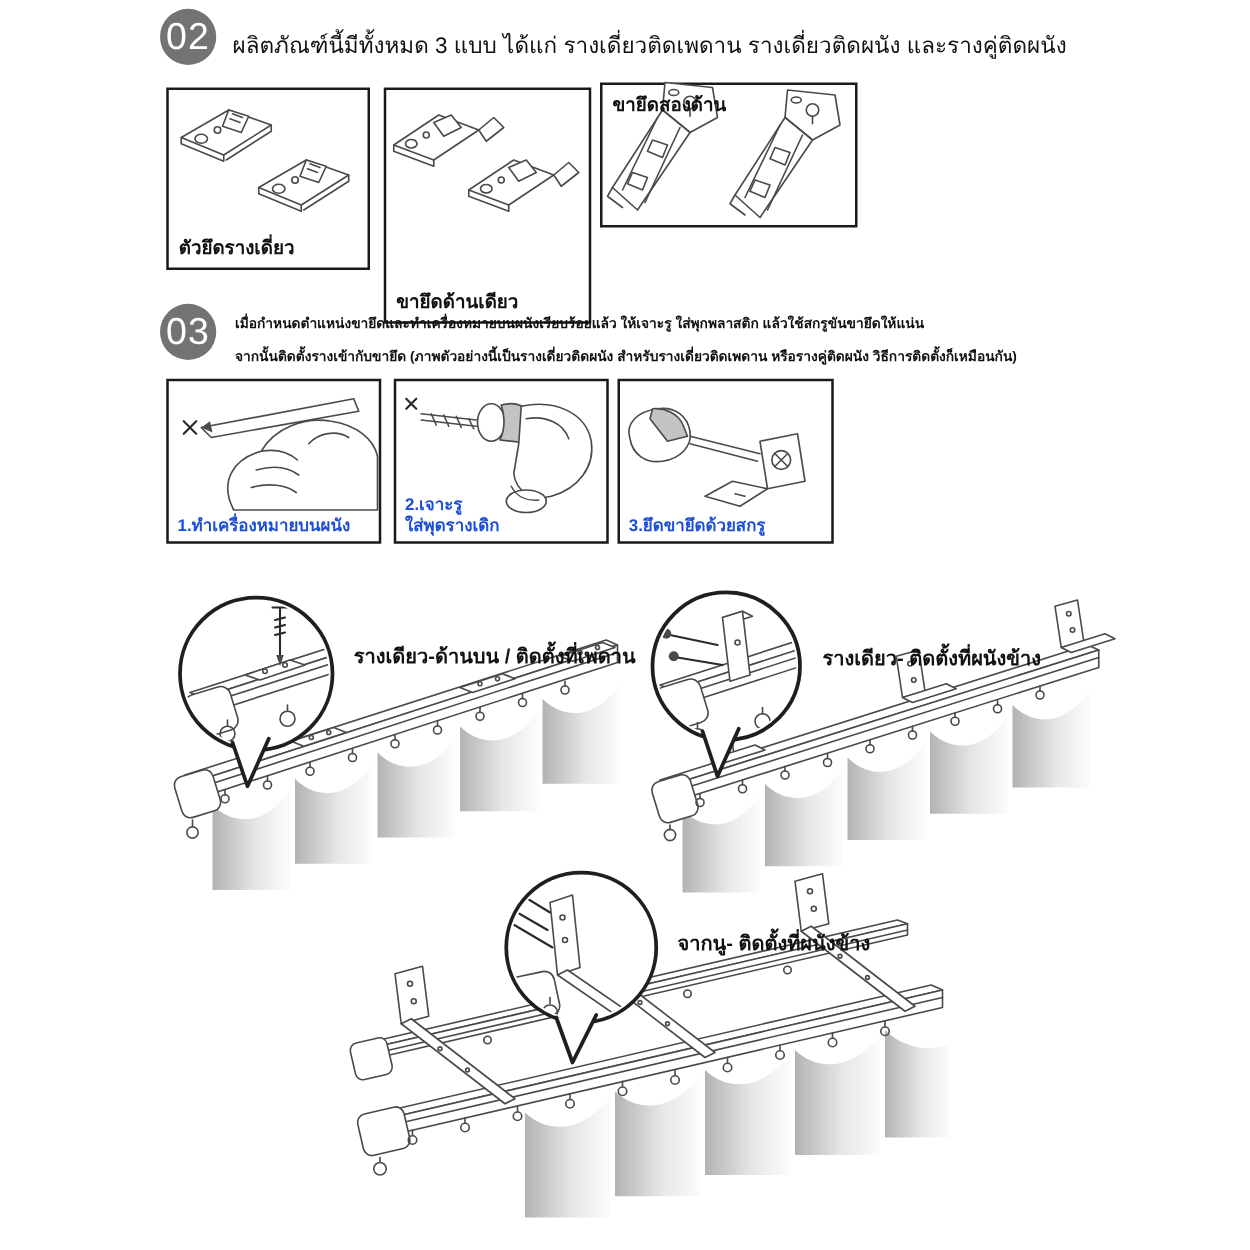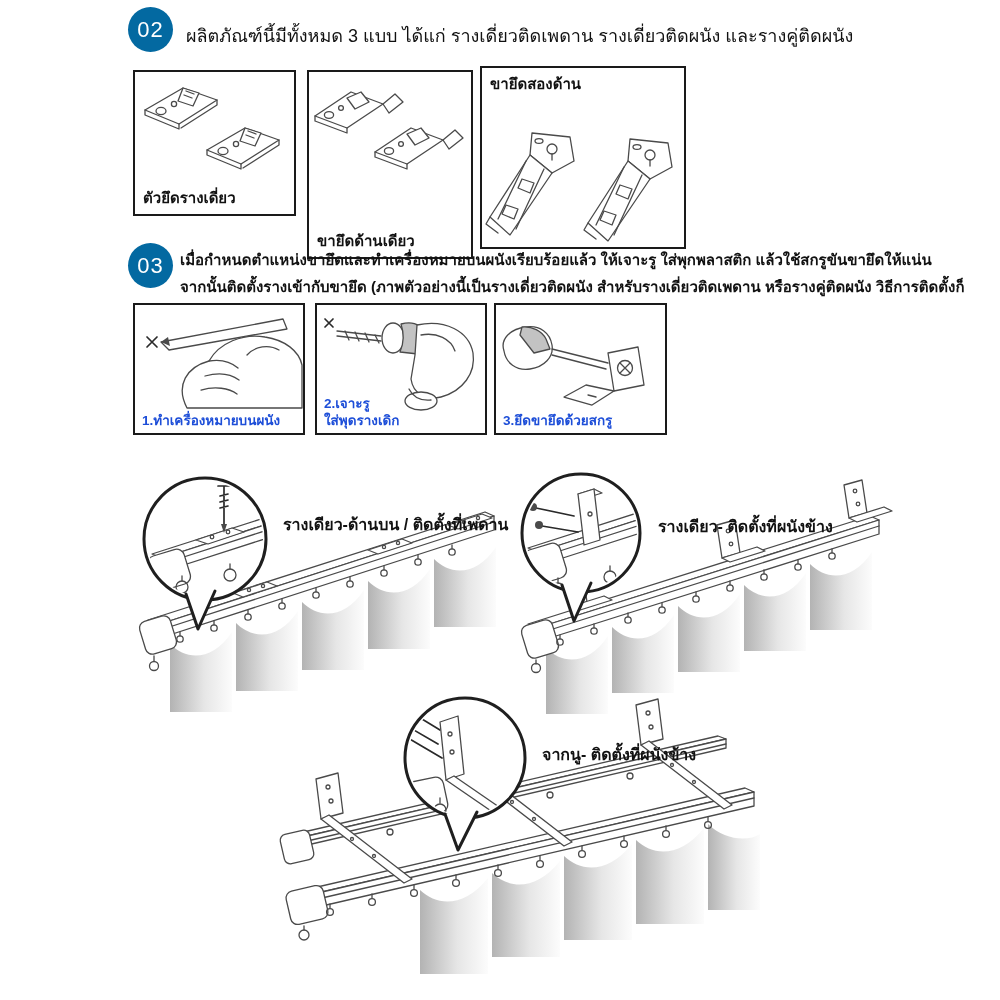--- a/index.html
+++ b/index.html
@@ -1,22 +1,22 @@
 <!DOCTYPE html>
 <html><head>
 <meta charset="utf-8">
 <style>
   *{margin:0;padding:0;box-sizing:border-box}
   html,body{width:1000px;height:1000px;background:#fff}
   body{font-family:"Liberation Sans","DejaVu Sans",sans-serif;position:relative;overflow:hidden;color:#111}
   .page{position:absolute;inset:0;background:#fff}
-  .badge{position:absolute;width:45px;height:45px;border-radius:50%;background:#0369a1;color:#fff;
-         display:flex;align-items:center;justify-content:center;font-size:22px;letter-spacing:1px}
+  .badge{position:absolute;width:45px;height:45px;border-radius:50%;background:#737373;color:#fff;
+         display:flex;align-items:center;justify-content:center;font-size:30px;letter-spacing:1px}
   .h2t{position:absolute;left:186px;top:21px;font-size:18px;font-weight:400;white-space:nowrap}
-  .h3t{position:absolute;left:180px;top:246px;font-size:15px;font-weight:700;line-height:27px;width:800px}
+  .h3t{position:absolute;left:188px;top:246px;font-size:11px;font-weight:700;line-height:27px;width:800px}
   .pbox,.sbox{position:absolute;border:2px solid #1a1a1a;background:#fff}
   .plabel{position:absolute;left:8px;bottom:4px;font-size:15px;font-weight:700}
   .plabel.top{top:4px;bottom:auto}
   .slabel{position:absolute;left:7px;bottom:4px;font-size:13.5px;font-weight:700;color:#1d4ed8;line-height:17px}
   .dlabel{position:absolute;font-size:16px;font-weight:700;white-space:nowrap}
   .art{position:absolute}
   svg{display:block;overflow:visible}
   .la line,.la path,.la circle,.la rect,.la ellipse,.la polygon,.la polyline{
       fill:none;stroke:#4a4a4a;stroke-width:1.3;stroke-linecap:round;stroke-linejoin:round}
   .la .fw{fill:#fff}
@@ -73,21 +73,21 @@
             <circle cx="28" cy="26" r="2.4"></circle>
         <path d="M2,34 L2,39 L34,51 L34,46"></path>
       </g>
         </defs>
       <use href="#brk0" x="4" y="10"></use>
         <use href="#brk0" x="64" y="46"></use>
     </svg>
     <div class="plabel">ขายึดด้านเดียว</div>
   </div>
 
-  <div class="pbox" style="left:480px;top:66px;width:206px;height:183px">
+  <div class="pbox" style="left:480px;top:66px;width:206px;height:116px">
     <svg class="la" style="position:absolute;left:2px;bottom:2px" width="198" height="118" viewBox="0 0 198 118">
       <defs>
           <g id="brk2">
         <path class="fw" d="M46,2 L84,6 L88,30 L66,42 L44,24 Z"></path>
         <circle cx="66" cy="18" r="5"></circle>
             <path d="M66,23 l0,6"></path>
             <ellipse cx="53" cy="10" rx="4" ry="2.4"></ellipse>
         <path class="fw" d="M44,24 L66,42 L24,104 L4,86 Z"></path>
         <path d="M40,30 L12,88 M58,38 L30,98"></path>
         <path class="fw" d="M36,48 L48,52 L44,62 L32,57 Z"></path>

